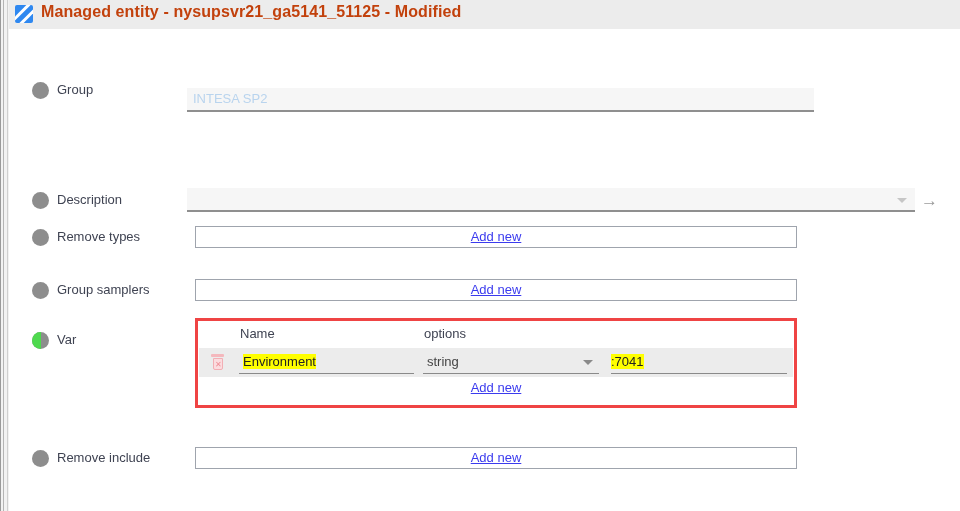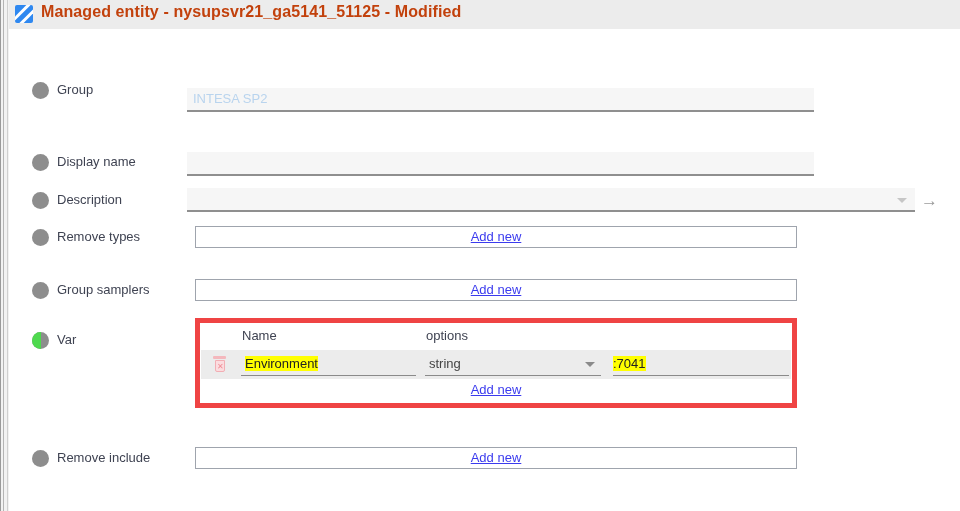--- a/index.html
+++ b/index.html
@@ -58,21 +58,21 @@
   .goarrow{position:absolute;font-size:17px;color:#9b9b9b;line-height:1;}
 
   
   .addbox{position:absolute;box-sizing:border-box;background:#ffffff;
     border:1px solid #9fa4ad;height:22px;}
   .addlink{position:absolute;left:0;right:0;top:2px;text-align:center;font-size:13px;
     color:#3b3bee;text-decoration:underline;cursor:pointer;}
 
   
   .vartable{position:absolute;box-sizing:border-box;background:#ffffff;
-    border:5px solid #ef4444;}
+    border:3px solid #ef4444;}
   .vt-head{position:absolute;left:0;top:0;width:100%;height:27px;background:#ffffff;}
   .vt-th{position:absolute;top:5px;font-size:13px;color:#3f4352;}
   .vt-row{position:absolute;left:1px;top:27px;right:1px;height:29px;background:#ececec;}
   .vt-foot{position:absolute;left:0;top:56px;width:100%;height:24px;background:#ffffff;}
   .trash{position:absolute;left:12px;top:6px;width:13px;height:16px;}
   .trash .lid{position:absolute;left:0;top:0;width:13px;height:3px;background:#f4b8bd;border-radius:1px;}
   .trash .can{position:absolute;left:1.5px;top:4px;width:10px;height:12px;background:#fbdcdf;
     border:1px solid #f2aeb4;border-radius:0 0 2px 2px;box-sizing:border-box;}
   .trash .x{position:absolute;left:4px;top:7px;font-size:8px;color:#ef8d96;line-height:1;}
 
@@ -108,27 +108,20 @@
 
     <div class="row" style="top:18px;height:32px">
       <div class="bullet" style="top:6px"></div>
       <div class="label" style="top:6px">Group</div>
       <div class="uinput" style="left:178px;top:12px;width:627px">
         <div class="ph">INTESA SP2</div>
       </div>
     </div>
 
 
-    <div class="row" style="top:90px;height:32px">
-      <div class="bullet" style="top:6px"></div>
-      <div class="label" style="top:6px">Display name</div>
-      <div class="uinput" style="left:178px;top:4px;width:627px">
-        <div class="val"></div>
-      </div>
-    </div>
 
     <div class="row" style="top:126px;height:34px">
       <div class="bullet" style="top:8px"></div>
       <div class="label" style="top:8px">Description</div>
       <div class="uinput" style="left:178px;top:4px;width:728px">
         <div class="val"></div>
         <div class="caret" style="right:8px;top:10px"></div>
       </div>
       <div class="goarrow" style="left:912px;top:8px">→</div>
     </div>

